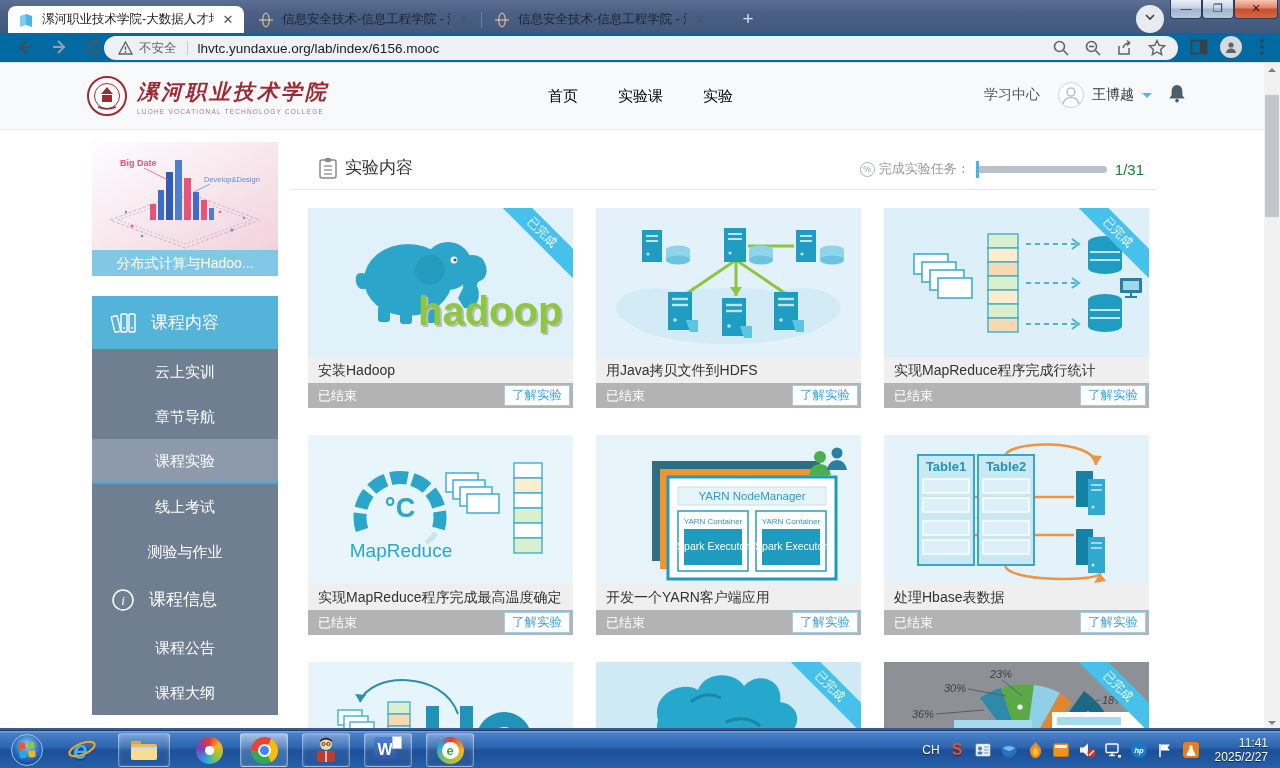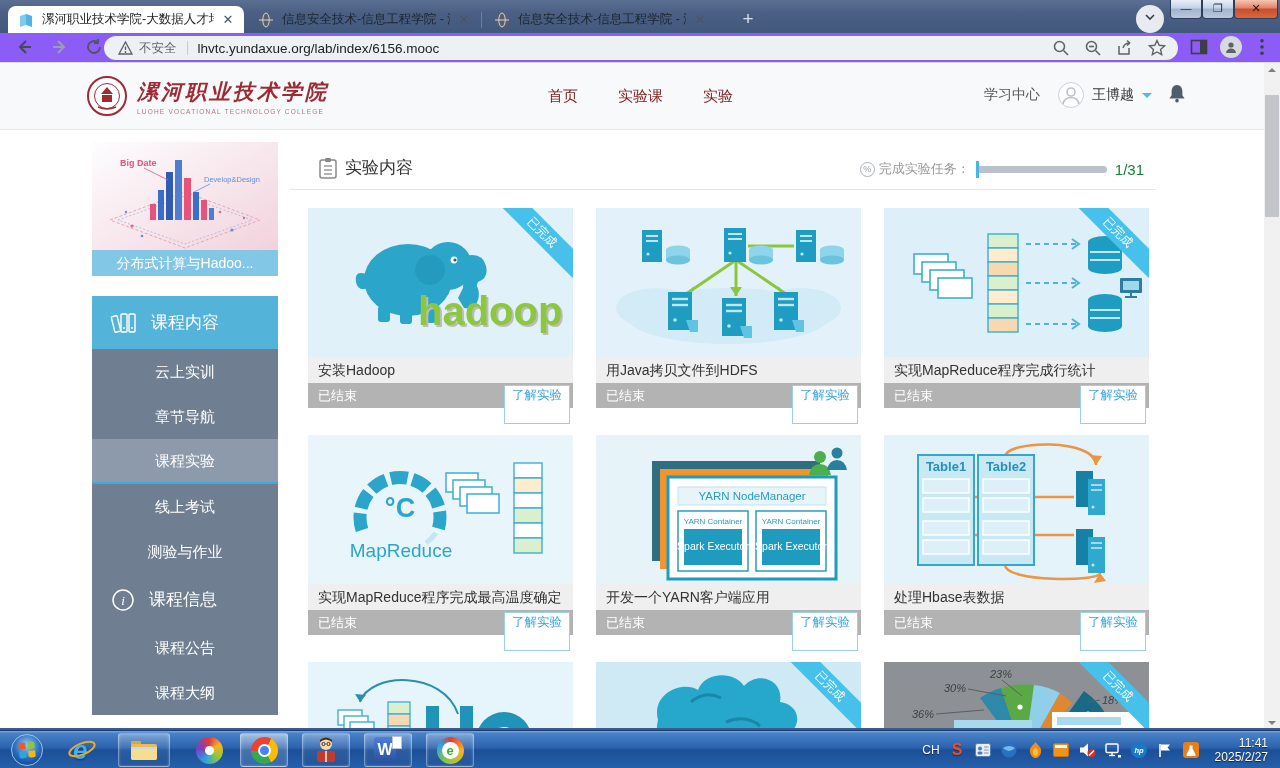--- a/index.html
+++ b/index.html
@@ -21,21 +21,21 @@
   .newtab { position:absolute; top:8px; width:24px; height:24px; text-align:center; line-height:22px;
     font-size:19px; color:#d7deea; }
   .tab-search-btn { position:absolute; top:5px; width:28px; height:28px; border-radius:50%;
     background:#e7eaef; text-align:center; }
   .tab-search-btn svg { margin-top:9px; }
   .winbtn { position:absolute; top:0; height:19px; border:1px solid #2e3f5b; border-top:none;
     background:linear-gradient(180deg,#e9eff8 0%,#c3d2e4 45%,#9fb4cd 50%,#b9c9dd 100%);
     border-radius:0 0 4px 4px; text-align:center; font-size:11px; line-height:17px; color:#22304a; }
   .winbtn.close { background:linear-gradient(180deg,#f6c6b1 0%,#e0826a 45%,#c74f2f 50%,#d9683f 100%); color:#3d0f05; }
 
-  .toolbar { position:absolute; left:0; top:33px; width:1280px; height:30px; background:#8b5cf6;
+  .toolbar { position:absolute; left:0; top:33px; width:1280px; height:30px; background:#0369a1;
     border-bottom:1px solid #dadce0; }
   .navbtn { position:absolute; top:4px; width:22px; height:22px; }
   .omnibox { position:absolute; left:104px; top:3px; width:1074px; height:24px; background:#eef1f4;
     border-radius:12px; display:flex; align-items:center; }
   .sec-chip { display:flex; align-items:center; padding-left:14px; }
   .sec-label { font-size:12.5px; color:#5f6368; margin:0 10px 0 6px; }
   .chip-div { width:1px; height:14px; background:#c6c9cd; margin-right:10px; }
   .url-text { font-size:13.5px; color:#202124; }
   .omni-icons { position:absolute; right:12px; top:3px; display:flex; gap:14px; }
   .tb-right { position:absolute; right:10px; top:3px; display:flex; gap:12px; align-items:center; }
@@ -43,21 +43,21 @@
     align-items:center; justify-content:center; }
 
   
   .siteheader { position:absolute; left:0; top:63px; width:1264px; height:67px; background:#f8f9fa;
     border-bottom:1px solid #e9e9e9; }
   .logo-wrap { position:absolute; left:86px; top:12px; display:flex; align-items:center; }
   .logo-title { font-family:"Liberation Serif","DejaVu Serif",serif; font-weight:bold; font-style:italic;
     font-size:21px; color:#9e2b33; letter-spacing:3px; }
   .logo-sub { font-size:6.5px; color:#b2787d; letter-spacing:1.2px; margin-top:2px; }
   .site-nav { position:absolute; left:548px; top:24px; display:flex; gap:40px; }
-  .site-nav span { font-size:15px; color:#7f1d1d; cursor:pointer; }
+  .site-nav span { font-size:15px; color:#000000; cursor:pointer; }
   .hdr-right { position:absolute; left:984px; top:19px; display:flex; align-items:center; }
   .hdr-lc { font-size:14px; color:#555; margin-right:18px; }
   .hdr-avatar { width:26px; height:26px; border-radius:50%; border:1px solid #ccd2d8; background:#fff; margin-right:8px; }
   .hdr-name { font-size:14px; color:#333; }
   .hdr-caret { width:0; height:0; border:5px solid transparent; border-top-color:#58b7e2; margin:5px 0 0 8px; }
   .hdr-bell { margin-left:16px; }
 
   
   .content { position:absolute; left:0; top:130px; width:1264px; height:600px; background:#fff; overflow:hidden; }
 
@@ -87,21 +87,21 @@
   .ptick { position:absolute; left:0; top:-5px; width:3px; height:17px; background:#45b5e8; }
   .prog-value { font-size:15px; color:#15803d; }
 
   .card { position:absolute; width:265px; }
   .card-img { position:relative; width:265px; height:149px; overflow:hidden; }
   .card-img svg { display:block; }
   .card-title { height:26px; background:#efefef; color:#333; font-size:14px; line-height:26px;
     padding:0 10px; white-space:nowrap; overflow:hidden; }
   .card-foot { position:relative; height:25px; background:#b3b3b3; }
   .card-status { font-size:13px; color:#fff; line-height:25px; padding-left:10px; }
-  .btn-know { position:absolute; right:3px; top:2px; width:66px; height:39px; background:#fff;
+  .btn-know { position:absolute; right:3px; top:2px; width:66px; height:21px; background:#fff;
     border:1px solid #9bcfe9; color:#3ba3d9; font-size:12.5px; text-align:center; line-height:19px; cursor:pointer; }
   .ribbon { position:absolute; top:14px; right:-31px; width:124px; height:21px; background:#46c1eb;
     color:#fff; font-size:12px; text-align:center; line-height:21px; transform:rotate(45deg); }
 
   
   .scrollbar { position:absolute; left:1264px; top:63px; width:16px; height:667px; background:#f1f1f1; }
   .sb-thumb { position:absolute; left:1px; top:32px; width:14px; height:122px; background:#c2c6ca; }
   .sb-arrow { position:absolute; left:4px; width:0; height:0; border:4px solid transparent; }
   .sb-arrow.up { top:5px; border-bottom-color:#7d8083; border-top:none; }
   .sb-arrow.down { bottom:5px; border-top-color:#7d8083; border-bottom:none; }

